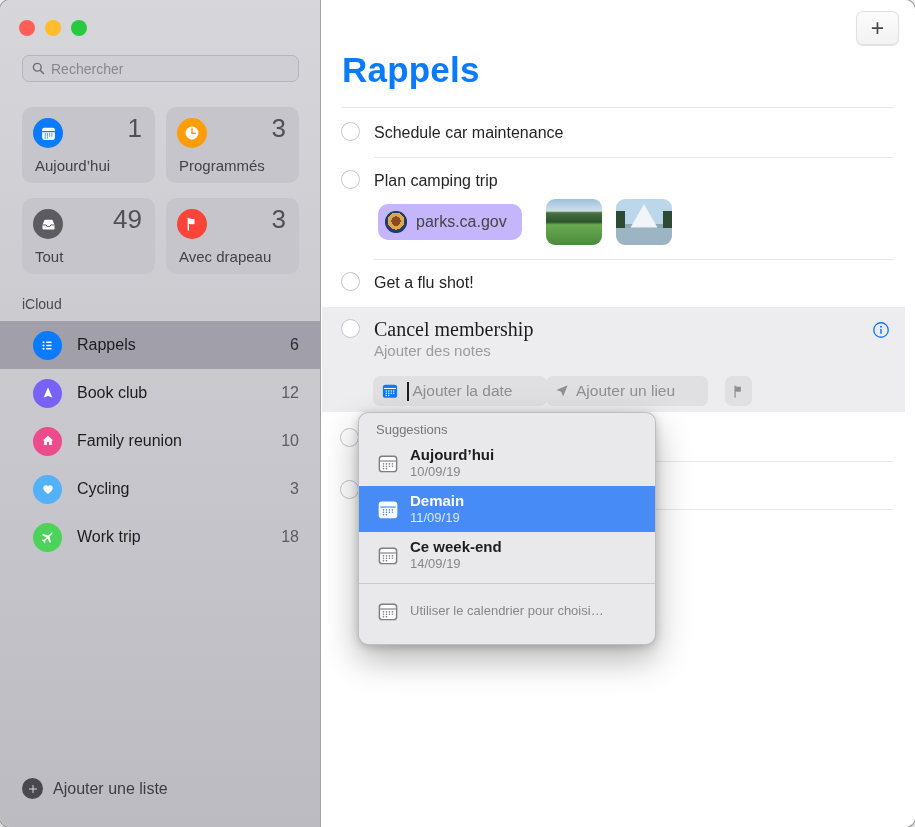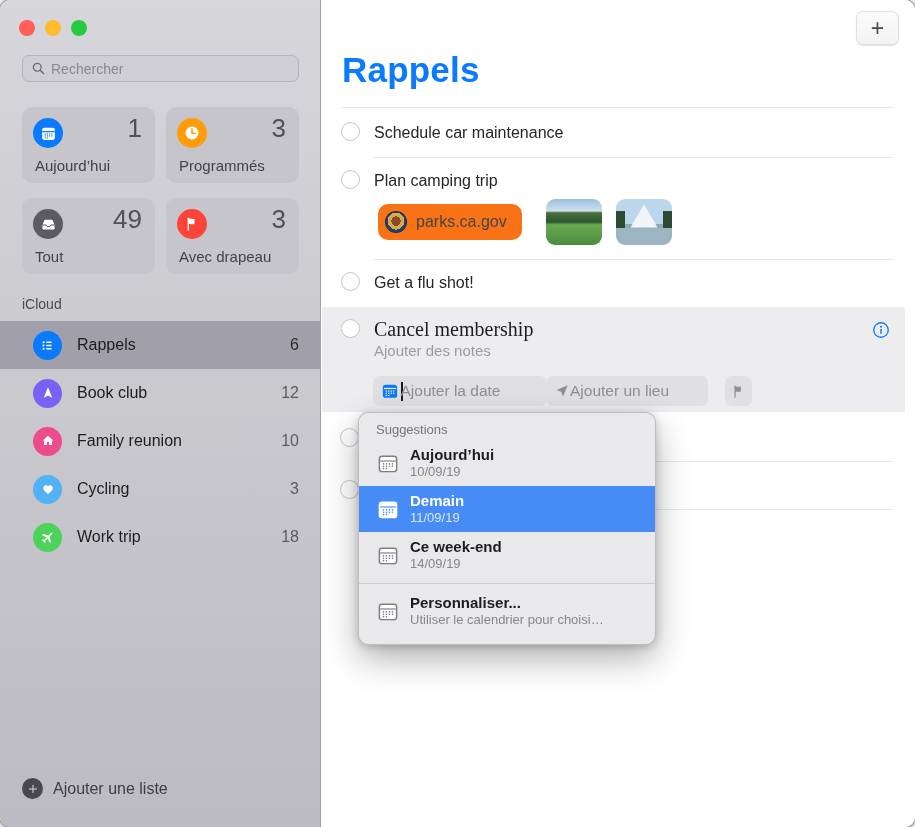--- a/index.html
+++ b/index.html
@@ -42,42 +42,42 @@
   
   .main { position:absolute; left:322px; top:0; width:593px; bottom:0; background:#fff; }
   .addbtn { position:absolute; right:16px; top:11px; width:43px; height:34px; border-radius:7px;
             background:linear-gradient(#fbfbfb,#f3f3f3); border:1px solid #e0e0e0; box-shadow:0 .5px 1px rgba(0,0,0,.12);
             font-size:23px; color:#48484c; display:flex; align-items:center; justify-content:center; line-height:1; cursor:default; }
   .mtitle { position:absolute; left:20px; top:50px; font-size:35px; font-weight:bold; color:#0a7aff; letter-spacing:.2px; }
   .sep { position:absolute; right:22px; height:1px; background:#e7e7e9; }
   .circ { position:absolute; left:19px; width:19px; height:19px; border-radius:50%; border:1.5px solid #c6c6cb; background:#fff; }
   .rtitle { position:absolute; left:52px; font-size:16px; color:#252527; line-height:19px; }
 
-  .chip { position:absolute; left:56px; top:204px; height:36px; border-radius:10px; background:#f97316;
+  .chip { position:absolute; left:56px; top:204px; height:36px; border-radius:10px; background:#c4b5fd;
           display:flex; align-items:center; gap:9px; padding:0 15px 0 7px; }
   .favicon { width:22px; height:22px; border-radius:50%;
              background:radial-gradient(circle at 50% 46%, #8a4a26 0 29%, #d9a94e 29% 52%, #26406b 52% 100%);
              box-shadow:inset 0 0 0 1px rgba(0,0,0,.2); }
   .chiptext { font-size:16px; color:#454547; }
   .thumb { position:absolute; top:199px; width:56px; height:46px; border-radius:9px; overflow:hidden; }
   .thumb.meadow { left:224px;
       background:linear-gradient(180deg,#9cc0dc 0%,#cfe0ec 26%,#48713d 30%,#2c5530 50%,#6aa950 56%,#4c8a3f 100%); }
   .thumb.mountain { left:294px;
       background:linear-gradient(180deg,#bcd7ec 0% 55%,#8fa9b9 55% 62%,#9db5c3 62% 100%); }
   .thumb.mountain::before { content:""; position:absolute; left:0; top:0; width:100%; height:62%;
       background:#f2f5f7; clip-path:polygon(50% 18%, 26% 100%, 74% 100%); }
   .thumb.mountain::after { content:""; position:absolute; left:0; top:26%; width:100%; height:36%;
       background:linear-gradient(90deg,#2f4a33 0 16%, transparent 16% 84%, #2f4a33 84% 100%); }
 
   .selrow { position:absolute; left:0; top:307px; width:583px; height:105px; background:#ededef; }
   .selrow .circ { top:12px; }
   .seltitle { position:absolute; left:52px; top:11px; font-size:20px; color:#1d1d1f;font-family:Liberation Serif, serif; }
   .notes { position:absolute; left:52px; top:35px; font-size:15px; color:#9b9ba0; }
   .pill { position:absolute; top:69px; height:30px; border-radius:7px; background:#e0e0e3;
-          display:flex; align-items:center; padding:0 10px 0 8px; }
+          display:flex; align-items:center; padding:0 10px 0 8px; gap:6px; }
   .pill .ptext { font-size:15.5px; color:#8e8e93; white-space:nowrap; }
   .caret { width:1.5px; height:19px; background:#1d1d1f; margin-left:2px; margin-right:-2px; }
   .infobtn { position:absolute; right:14px; top:13px; width:20px; height:20px; color:#0a7aff; }
 
   
   .popover { position:absolute; left:36px; top:412px; width:298px; z-index:10; border-radius:10px;
              background:#e9e8ea; border:1px solid rgba(0,0,0,.18);
              box-shadow:0 14px 34px rgba(0,0,0,.30), 0 2px 8px rgba(0,0,0,.18);
              padding:7px 0 10px; }
   .pophdr { font-size:13px; color:#76767b; margin:2px 0 3px 17px; }
@@ -397,19 +397,18 @@
               <circle cx="16.6" cy="12.4" r=".85"></circle>
               <circle cx="7.3" cy="14.9" r=".85"></circle>
               <circle cx="10.4" cy="14.9" r=".85"></circle>
               <circle cx="13.5" cy="14.9" r=".85"></circle>
               <circle cx="16.6" cy="14.9" r=".85"></circle>
               <circle cx="7.3" cy="17.4" r=".85"></circle>
               <circle cx="10.4" cy="17.4" r=".85"></circle>
             </g>
           </svg>
         <span class="ptcol">
-          <span class="pt1">Personnaliser...</span>
           <span class="pt2">Utiliser le calendrier pour choisi…</span>
         </span>
       </div>
     </div>
   </main>
 </div>
 
 </body></html>

